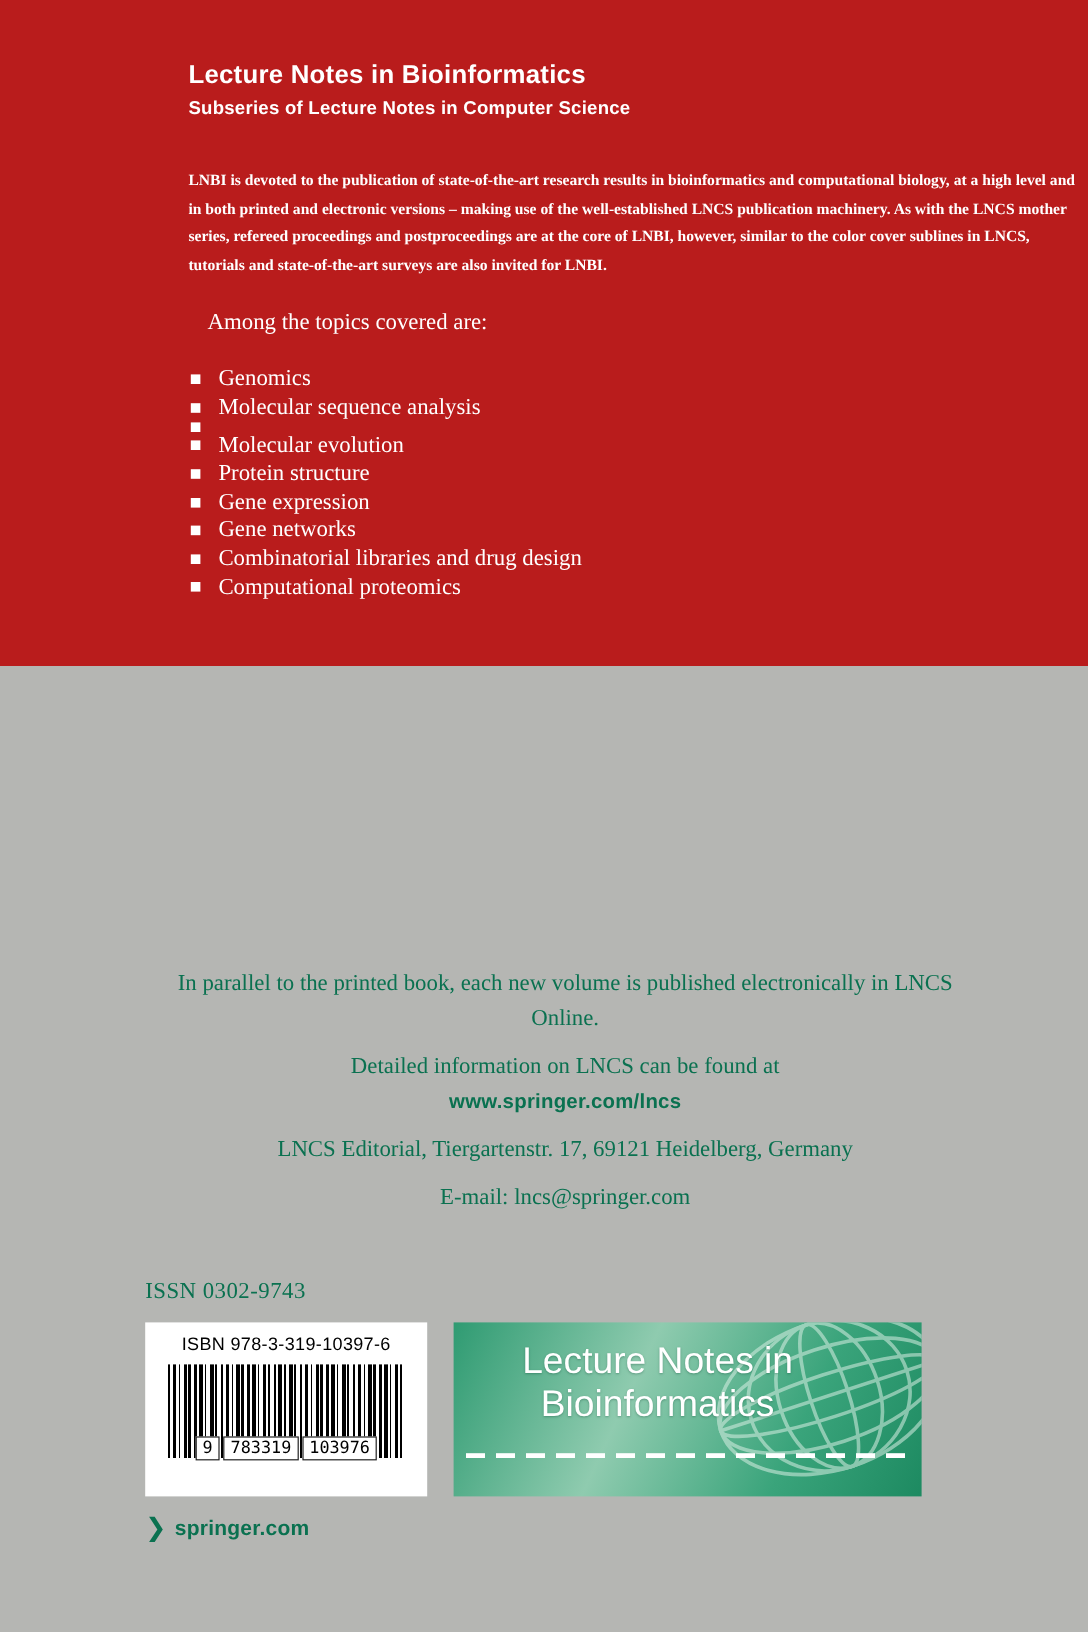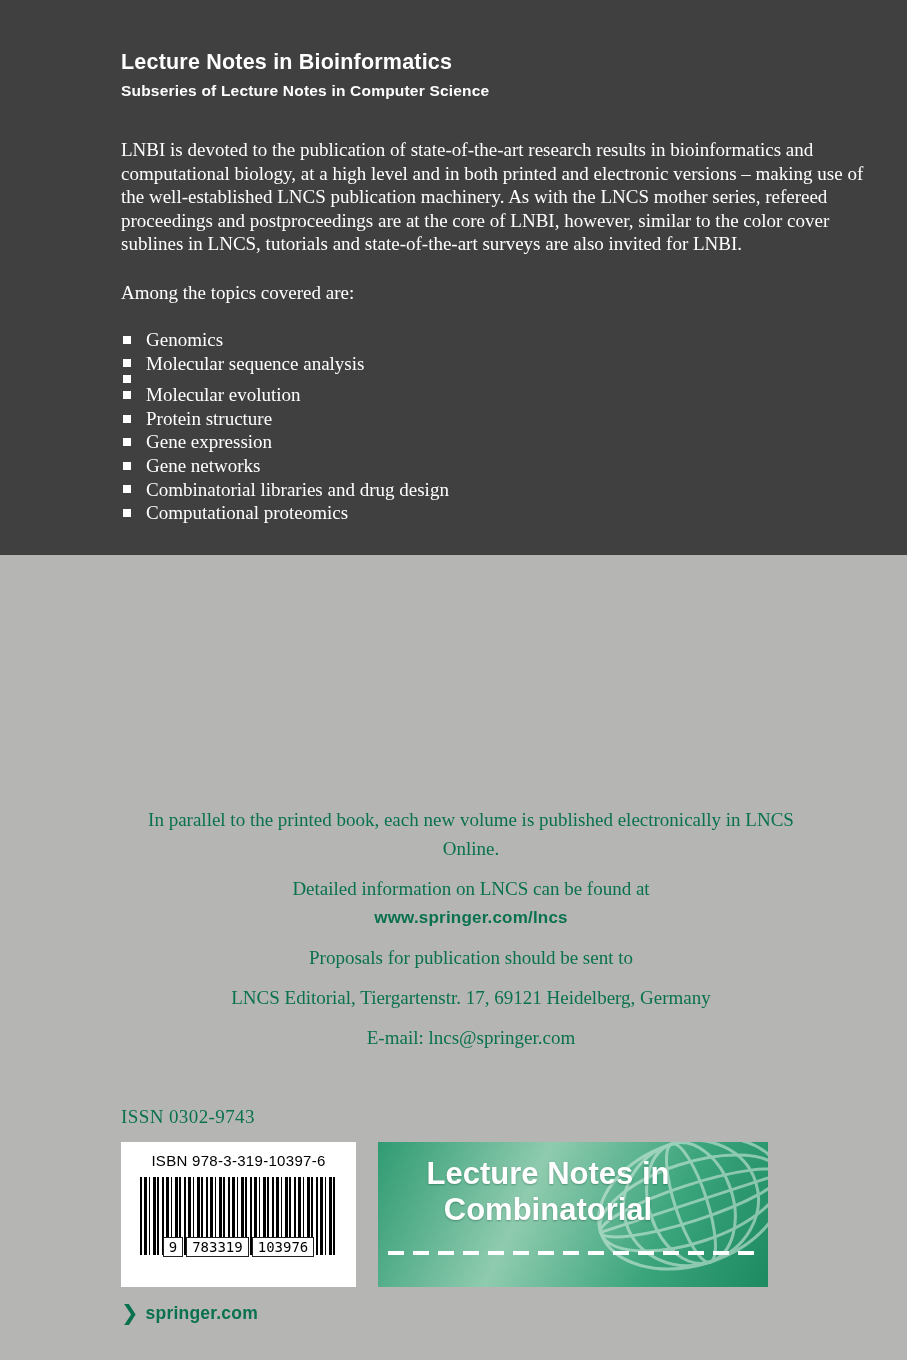--- a/index.html
+++ b/index.html
@@ -7,49 +7,51 @@
   body {
     width: 907px; height: 1360px;
     background: #b5b6b3;
     font-family: "Liberation Serif", serif;
     overflow: hidden;
   }
   .page { width: 907px; height: 1360px; position: relative; }
 
   
   .banner {
-    background: #404040;
+    background: #b91c1c;
     height: 555px;
     width: 100%;
     color: #ffffff;
+    padding-left: 36px;
   }
   .banner-inner { padding: 50px 60px 0 121px; }
   .series-title {
     font-family: "Liberation Sans", sans-serif;
     font-weight: bold;
     font-size: 21.5px;
     margin: 0 0 7px 0;
     letter-spacing: 0.2px;
   }
   .series-subtitle {
     font-family: "Liberation Sans", sans-serif;
     font-weight: bold;
     font-size: 15.5px;
     margin: 0;
     letter-spacing: 0.2px;
   }
   .desc {
     margin: 38px 0 0 0;
     width: 748px;
-    font-size: 19px;
+    font-size: 13px;
     line-height: 23.6px;
     color: #ffffff;
+    font-weight: bold;
   }
   .topics-intro {
-    margin: 26px 0 0 0;
+    margin: 26px 0 0 16px;
     font-size: 19px;
   }
   .topics {
     list-style: none;
     margin: 24px 0 0 0;
     padding: 0;
     text-align: right;
   }
   .topics li {
     font-size: 19px;
@@ -147,21 +149,21 @@
     right: -28px; top: -14px;
     opacity: 0.55;
   }
   .logo-title {
     position: relative;
     margin-top: 14px;
     width: 340px;
     text-align: center;
     color: #ffffff;
     font-family: "Liberation Sans", sans-serif;
-    font-weight: bold;
+    font-weight: normal;
     font-size: 31px;
     line-height: 36px;
     text-shadow: 0 1px 2px rgba(0,60,40,0.35);
   }
   .dashes {
     position: absolute;
     left: 10px; right: 10px; bottom: 32px;
     height: 4px;
     background: repeating-linear-gradient(90deg, #ffffff 0 16px, transparent 16px 25px);
   }
@@ -252,21 +254,20 @@
       </ul>
     </div>
   </section>
 
   <section class="lower">
 
     <div class="info">
       <p>In parallel to the printed book, each new volume is published electronically in LNCS Online.</p>
       <p class="no-gap">Detailed information on LNCS can be found at</p>
       <p class="url">www.springer.com/lncs</p>
-      <p>Proposals for publication should be sent to</p>
       <p>LNCS Editorial, Tiergartenstr. 17, 69121 Heidelberg, Germany</p>
       <p>E-mail: lncs@springer.com</p>
     </div>
 
     <p class="issn">ISSN 0302-9743</p>
 
     <div class="bottom-row">
 
       <div class="isbn-box">
         <div class="isbn-label">ISBN 978-3-319-10397-6</div>
@@ -285,21 +286,21 @@
             <ellipse cx="105" cy="75" rx="95" ry="40"></ellipse>
             <ellipse cx="105" cy="75" rx="95" ry="18"></ellipse>
             <ellipse cx="105" cy="75" rx="68" ry="62"></ellipse>
             <ellipse cx="105" cy="75" rx="42" ry="62"></ellipse>
             <ellipse cx="105" cy="75" rx="16" ry="62"></ellipse>
             <line x1="10" y1="75" x2="200" y2="75"></line>
           </g>
         </svg>
         <div class="logo-title">
           <div>Lecture Notes in</div>
-          <div>Combinatorial</div>
+          <div>Bioinformatics</div>
         </div>
         <div class="dashes"></div>
       </div>
 
     </div>
 
     <div class="footer">
       <span class="chev">❯</span>
       <span class="site">springer.com</span>
     </div>

